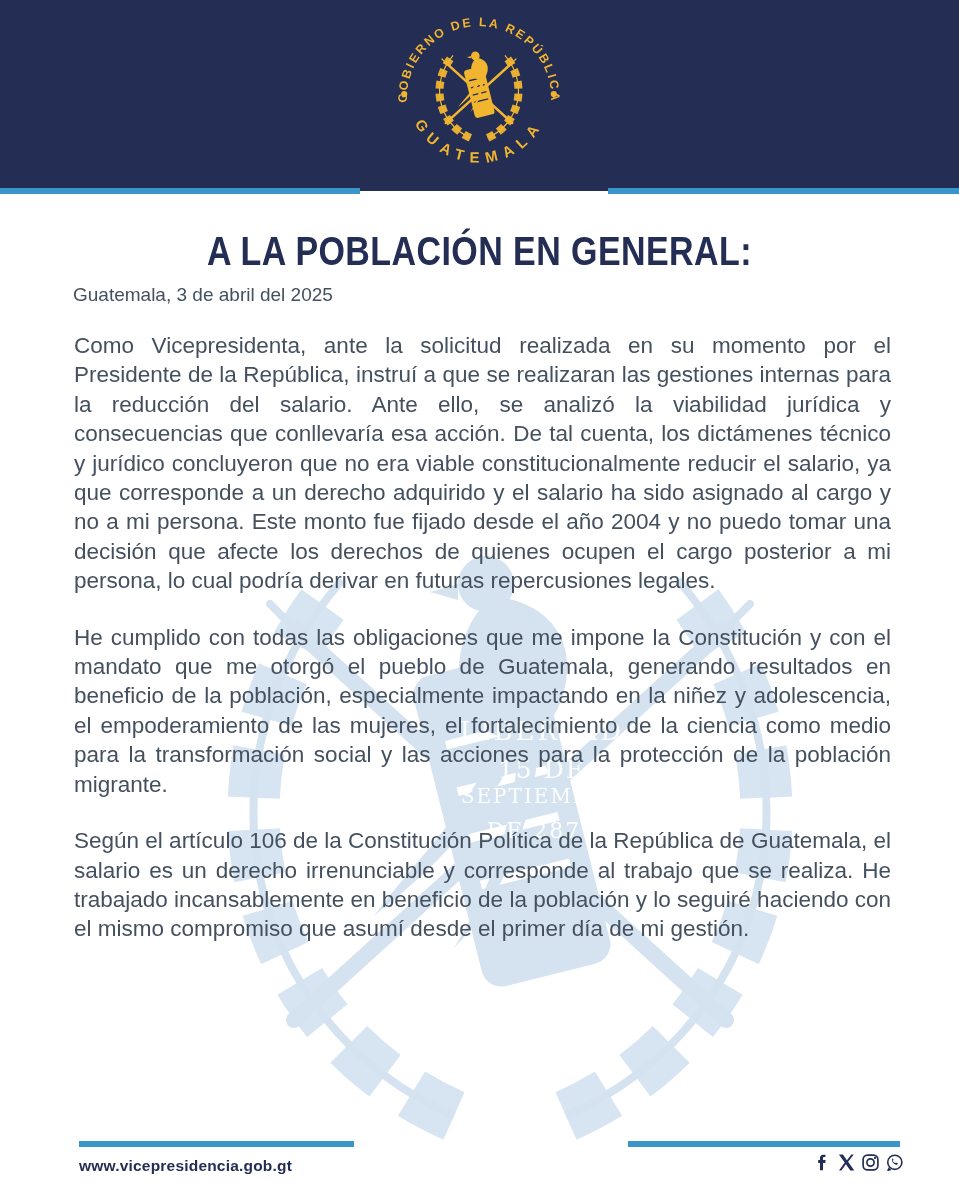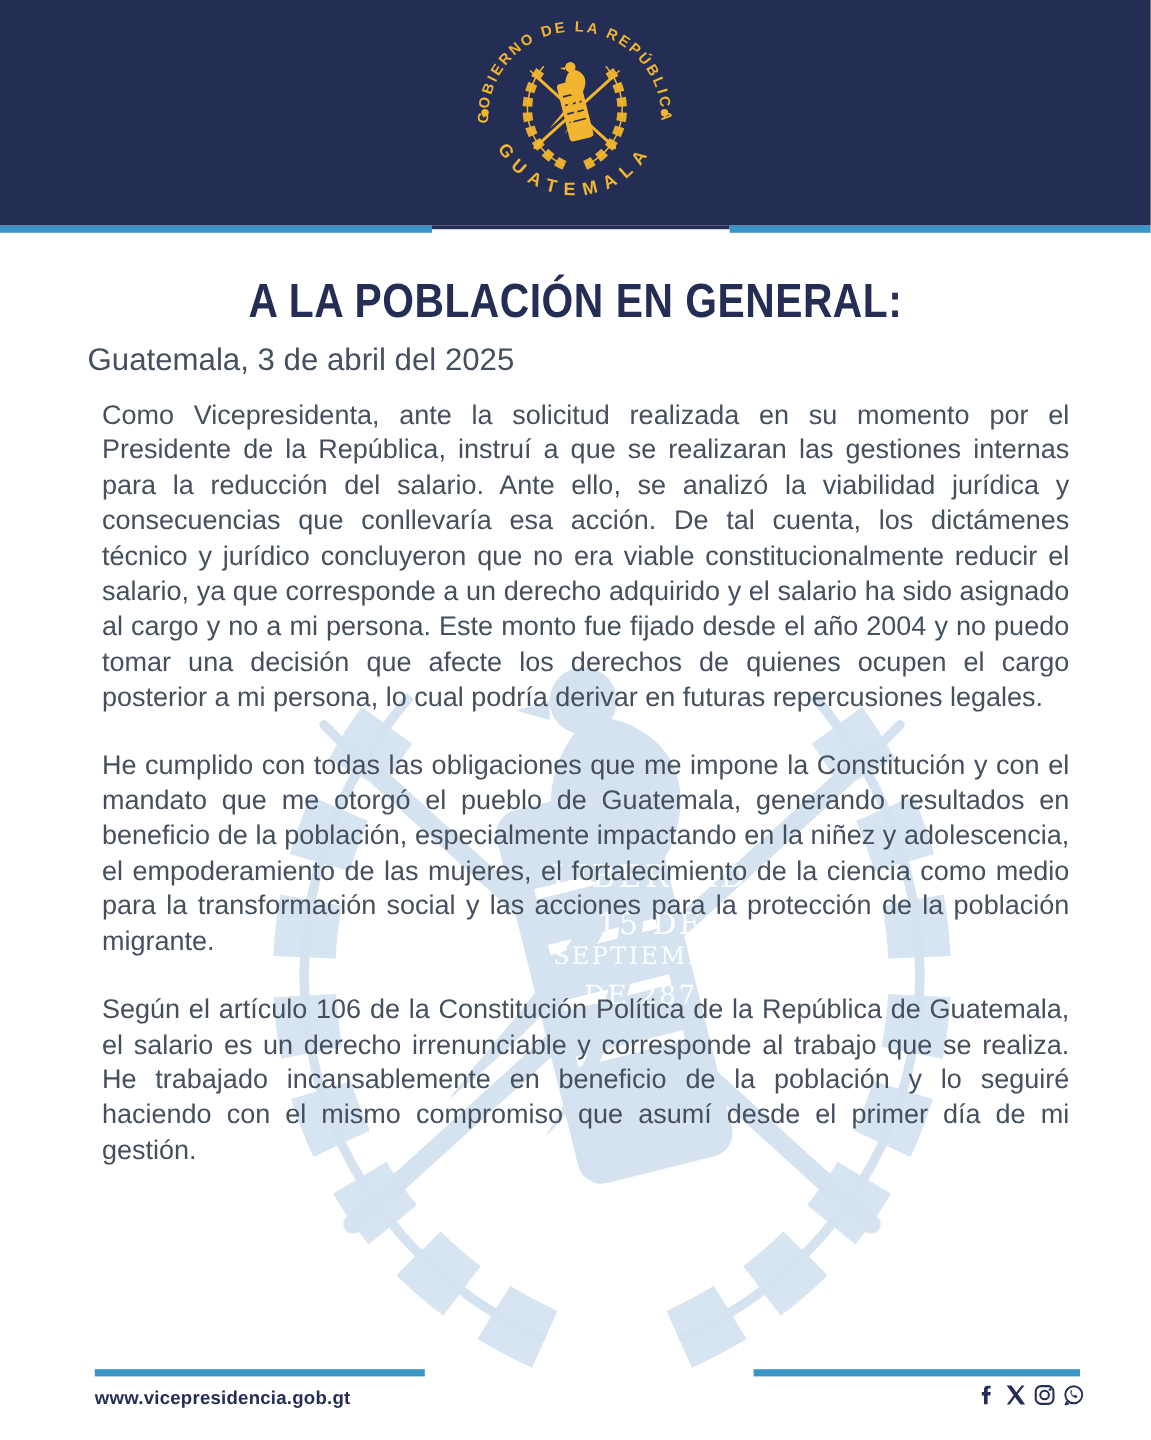--- a/index.html
+++ b/index.html
@@ -50,30 +50,30 @@
   .page-title{
     position:absolute;left:0;top:229px;width:959px;
     text-align:center;
     font-size:40px;font-weight:800;letter-spacing:.5px;
     color:var(--navy);
     transform:scaleX(.85);
     z-index:1;
   }
   .date-line{
     position:absolute;left:73px;top:284px;
-    font-size:26px;color:var(--body-text);
+    font-size:19px;color:var(--body-text);
     z-index:1;
   }
   .body-text{
     position:absolute;left:73px;top:331px;width:818px;
     font-size:22.5px;line-height:29.4px;
     text-align:justify;color:var(--body-text);
     z-index:1;
   }
-  .body-text p{margin:0 0 27px 12px;}
+  .body-text p{margin:0 0 27px 1px;}
   
   .footer-rule-left{position:absolute;left:79px;top:1141px;width:275px;height:6px;background:var(--cyan);}
   .footer-rule-right{position:absolute;left:628px;top:1141px;width:272px;height:6px;background:var(--cyan);}
   .website-link{
     position:absolute;left:79px;top:1157px;
     font-size:15.5px;font-weight:700;letter-spacing:.2px;
     color:var(--navy);text-decoration:none;
     z-index:1;
   }
   .social-links{

